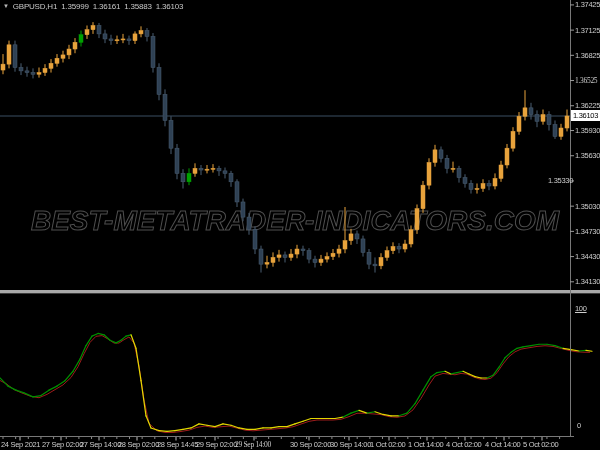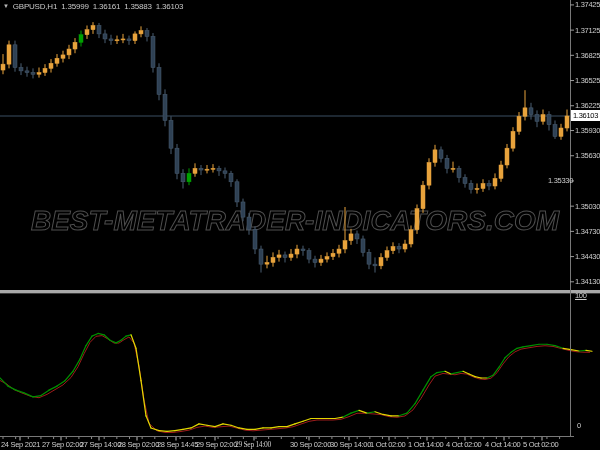--- a/index.html
+++ b/index.html
@@ -22,21 +22,21 @@
   #indicator-label span{margin-right:4px;}
   .axis-label{
     position:absolute;font-size:7.5px;color:#cdcdcd;white-space:nowrap;
     letter-spacing:-0.3px;z-index:5;
   }
   #price-tag{
     left:571px;top:110px;width:29px;height:11px;background:#ffffff;
     color:#000;font-size:7.5px;letter-spacing:-0.3px;line-height:11px;
     text-align:left;padding-left:2px;z-index:7;
   }
-  #stoch-100{left:575px;top:291px;text-decoration:underline;}
+  #stoch-100{left:575px;top:304px;text-decoration:underline;}
   #stoch-0{left:577px;top:421px;}
   #main-svg{left:0;top:0;z-index:2;}
   .layer{left:0;top:0;width:580px;height:450px;z-index:4;pointer-events:none;}
 </style>
 </head>
 <body>
 
 <div id="screen">
 
   <svg id="main-svg" class="abs" width="600" height="450">
@@ -399,21 +399,21 @@
 
   <div id="stoch-100" class="axis-label">100</div>
   <div id="stoch-0" class="axis-label">0</div>
 
   <div id="price-tag" class="abs">1.36103</div>
 
   <div id="price-axis" class="abs layer">
       <div class="axis-label" style="left: 575px; top: 0.407563px;">1.37425</div>
       <div class="axis-label" style="left: 575px; top: 25.6176px;">1.37125</div>
       <div class="axis-label" style="left: 575px; top: 50.8277px;">1.36825</div>
-      <div class="axis-label" style="left: 575px; top: 76.0378px;">1.36525</div>
+      <div class="axis-label" style="left: 575px; top: 76.0378px; font-family: Liberation Serif, serif;">1.36525</div>
       <div class="axis-label" style="left: 575px; top: 101.248px;">1.36225</div>
       <div class="axis-label" style="left: 575px; top: 126.038px;">1.35930</div>
       <div class="axis-label" style="left: 575px; top: 151.248px;">1.35630</div>
       <div class="axis-label" style="left: 548px; top: 176.458px;">1.35330</div>
       <div class="axis-label" style="left: 575px; top: 201.668px;">1.35030</div>
       <div class="axis-label" style="left: 575px; top: 226.878px;">1.34730</div>
       <div class="axis-label" style="left: 575px; top: 252.088px;">1.34430</div>
       <div class="axis-label" style="left: 575px; top: 277.298px;">1.34130</div>
     </div>
   <div id="time-axis" class="abs layer">

